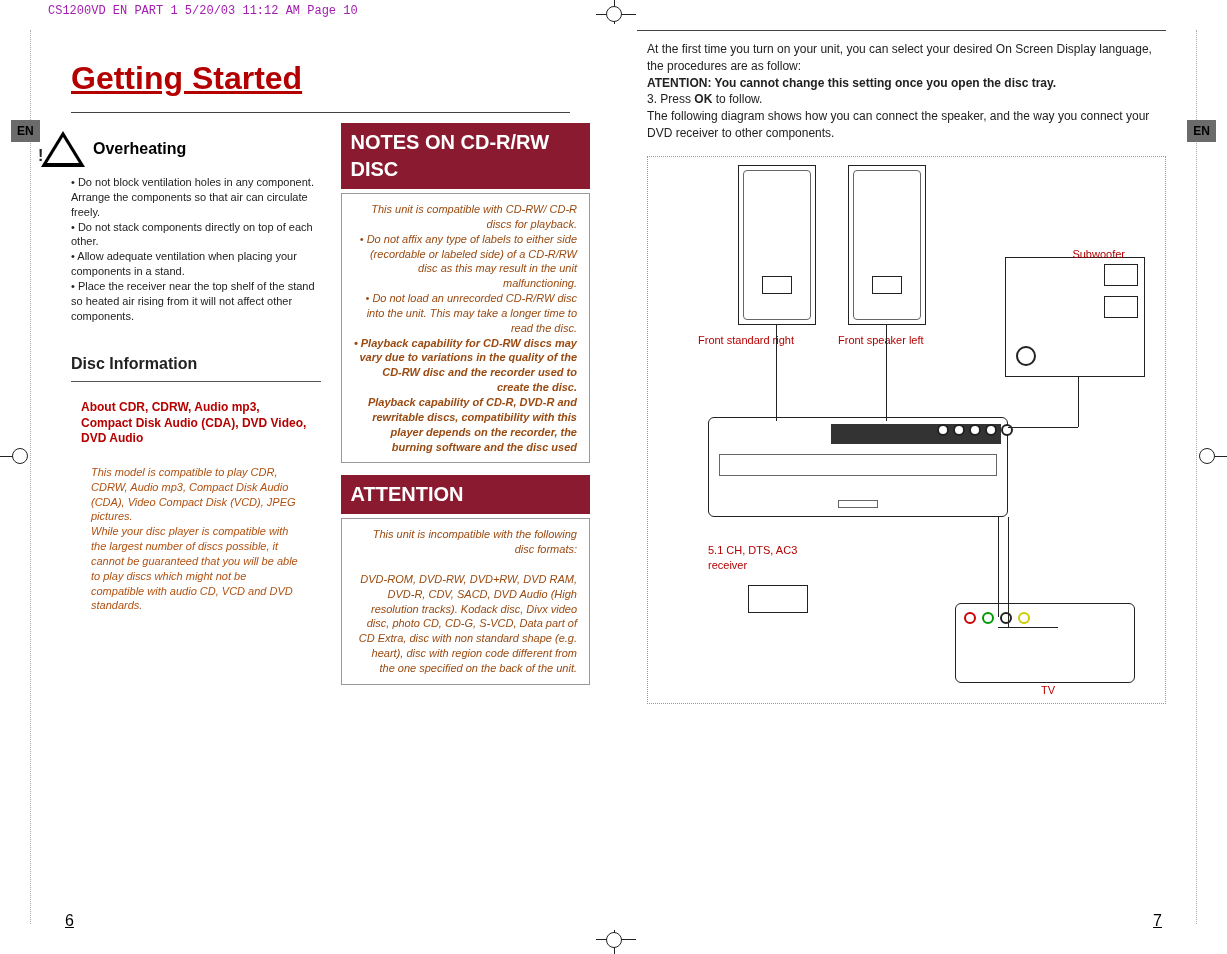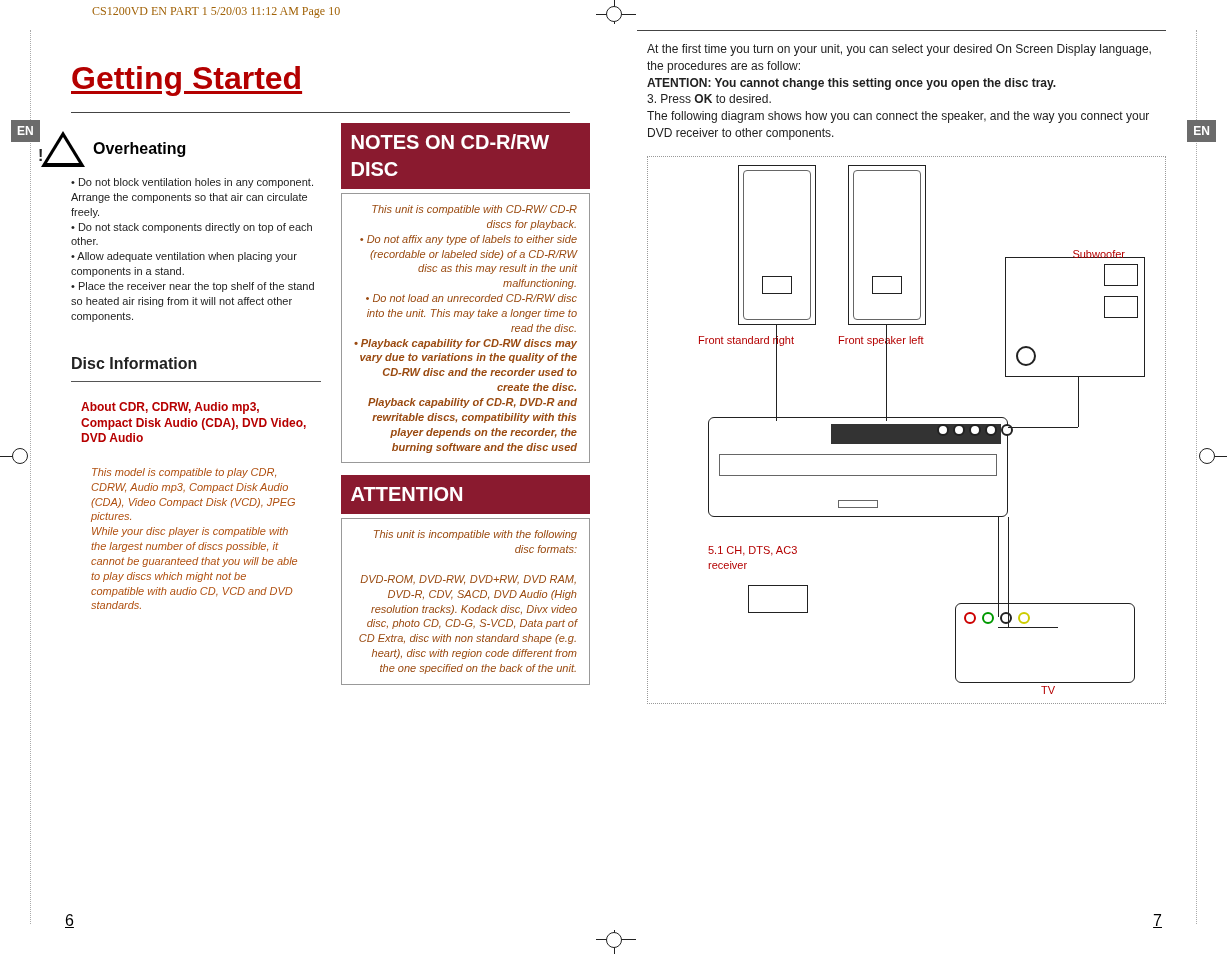--- a/index.html
+++ b/index.html
@@ -7,37 +7,36 @@
     font-family: Arial, Helvetica, sans-serif;
     background: #fff;
     width: 1227px;
     height: 954px;
     position: relative;
     overflow: hidden;
   }
   .print-header {
     position: absolute;
     top: 4px; left: 48px;
-    font-family: Liberation Serif, serif;
+    font-family: Liberation Mono, monospace;
     font-size: 12px;
-    color: #a16207;
-    margin-left: 44px;
+    color: #a21caf;
   }
   .page {
     position: absolute;
     top: 30px; bottom: 30px;
   }
   .page-left { left: 30px; width: 580px; border-left: 1px dotted #aaa; }
   .page-right { right: 30px; width: 580px; border-right: 1px dotted #aaa; }
 
   .en-tab {
     position: absolute;
     top: 90px;
     background: #6b6b6b;
-    color: #ffffff;
+    color: #000000;
     font-weight: bold;
     font-size: 12px;
     padding: 4px 6px;
   }
   .en-left { left: -20px; }
   .en-right { right: -20px; }
 
   .section-title {
     font-size: 32px;
     font-weight: bold;
@@ -238,21 +237,21 @@
 </div>
 
 <div class="page page-right">
   <div class="en-tab en-right">EN</div>
   <hr class="title-rule title-rule-r">
 
   <div class="right-body">
     <div>At the first time you turn on your unit, you can select your desired On Screen Display language, the procedures are as follow:</div>
     <div class="bold">ATENTION: You cannot change this setting once you open the disc tray.</div>
     <div>
-      <span>3. Press </span><span class="bold">OK</span><span> to desired.</span>
+      <span>3. Press </span><span class="bold">OK</span><span> to follow.</span>
     </div>
 
     <div>The following diagram shows how you can connect the speaker, and the way you connect your DVD receiver to other components.</div>
 
     <div class="diagram-area">
       <div class="spk spk-r">
           <div class="spk-inner"></div>
           <div class="spk-term"></div>
         </div>
       <div class="spk spk-l">

